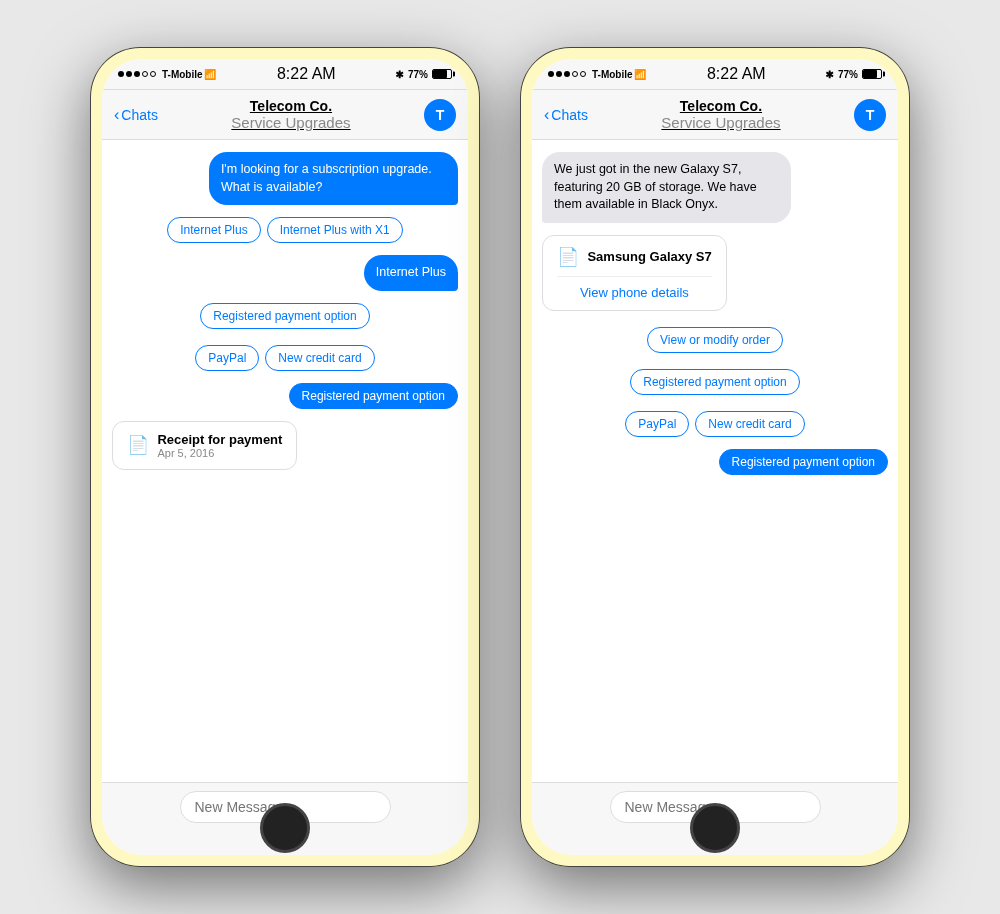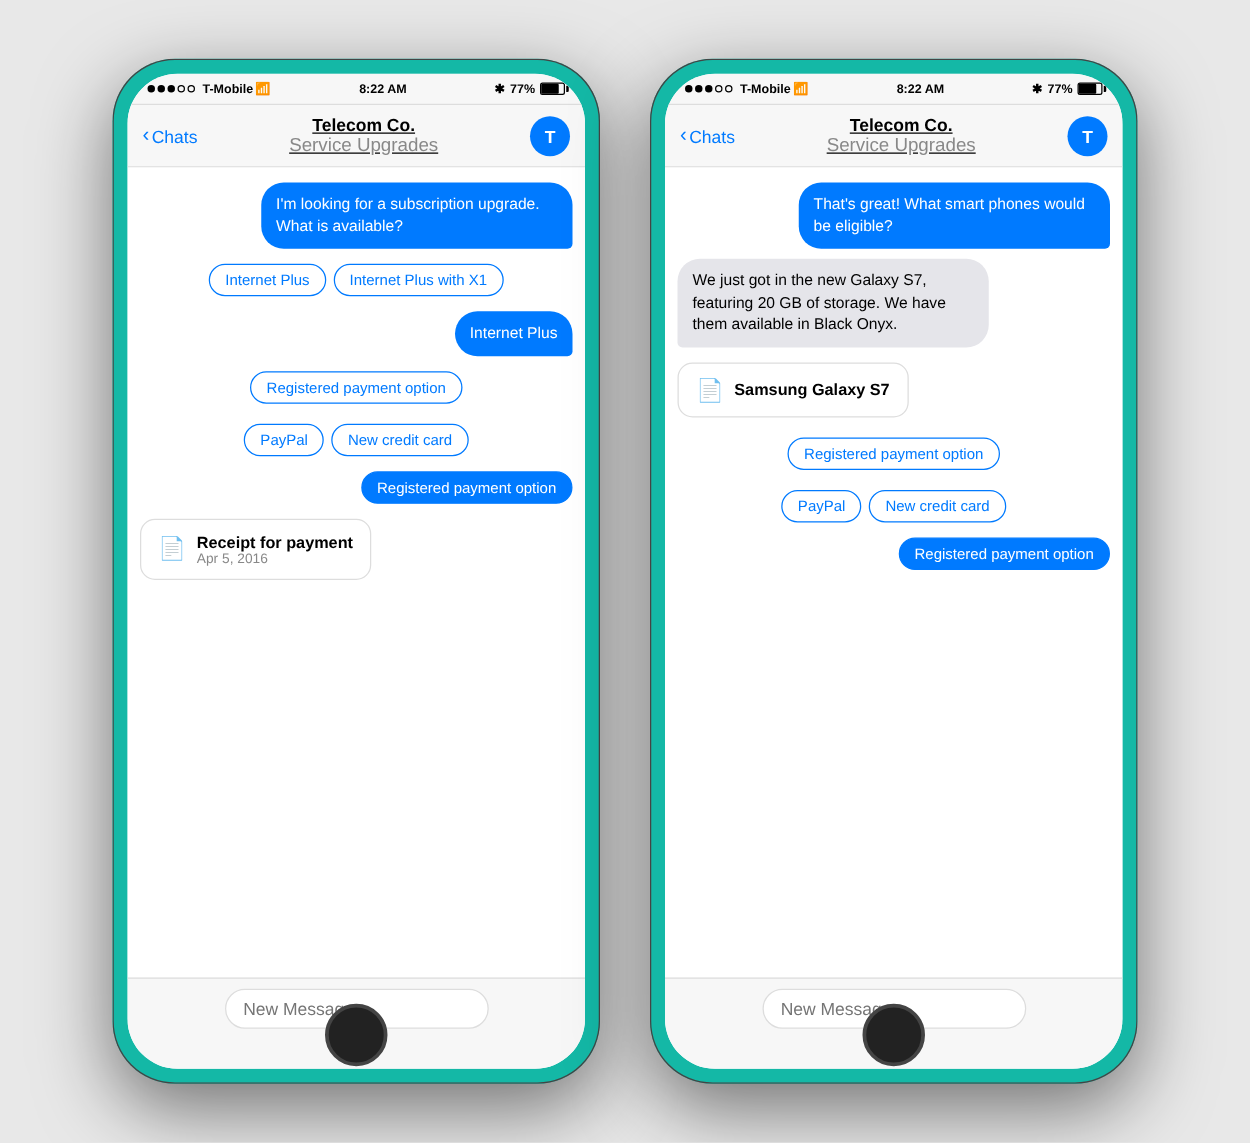--- a/index.html
+++ b/index.html
@@ -14,21 +14,21 @@
     }
     .phones-container {
       display: flex;
       gap: 40px;
       align-items: center;
       padding: 20px;
     }
     .phone {
       width: 390px;
       height: 820px;
-      background: #14b8a6;
+      background: #fef9c3;
       border-radius: 50px;
       padding: 12px;
       box-shadow: 0 20px 60px rgba(0,0,0,0.5), inset 0 0 0 1px #444;
       position: relative;
       display: flex;
       flex-direction: column;
     }
     .phone-inner {
       background: #fff;
       border-radius: 40px;
@@ -47,21 +47,21 @@
       font-size: 11px;
       font-weight: 600;
       color: #000;
       border-bottom: 1px solid #ddd;
       min-height: 24px;
     }
     .status-left { display: flex; align-items: center; gap: 2px; }
     .status-dots { display: flex; gap: 2px; }
     .dot { width: 6px; height: 6px; border-radius: 50%; background: #000; }
     .dot.hollow { background: transparent; border: 1px solid #000; }
-    .status-middle { font-size: 10px; font-weight: 700; }
+    .status-middle { font-size: 16px; font-weight: 400; }
     .status-right { display: flex; align-items: center; gap: 4px; font-size: 10px; }
     .battery-icon {
       width: 20px; height: 10px; border: 1.5px solid #000; border-radius: 2px;
       position: relative; display: inline-block;
     }
     .battery-icon::after {
       content: ''; position: absolute; right: -4px; top: 50%; transform: translateY(-50%);
       width: 2px; height: 5px; background: #000; border-radius: 0 1px 1px 0;
     }
     .battery-fill { height: 100%; background: #000; border-radius: 1px; width: 77%; }
@@ -354,35 +354,36 @@
         <div class="nav-center">
           <div class="nav-title">Telecom Co.</div>
           <div class="nav-subtitle">Service Upgrades</div>
         </div>
         <div class="nav-avatar">T</div>
       </div>
 
       <div class="messages-area">
 
 
-        <div class="bubble-group sent-group">
-          <div class="bubble sent">That's great! What smart phones would be eligible?</div>
-        </div>
 
         <div class="bubble-group received-group">
           <div class="bubble received">We just got in the new Galaxy S7, featuring 20 GB of storage. We have them available in Black Onyx.</div>
         </div>
 
         <div class="card">
           <div class="card-title">
             <span class="card-icon">📄</span>
             <span>Samsung Galaxy S7</span>
           </div>
-        </div>
-
+          <a class="card-link">View phone details</a>
+        </div>
+
+        <div class="quick-replies">
+          <button class="quick-reply-btn">View or modify order</button>
+        </div>
 
         <div class="quick-replies">
           <button class="quick-reply-btn">Registered payment option</button>
         </div>
         <div class="quick-replies">
           <button class="quick-reply-btn">PayPal</button>
           <button class="quick-reply-btn">New credit card</button>
         </div>
 
         <div class="bubble-group sent-group">

